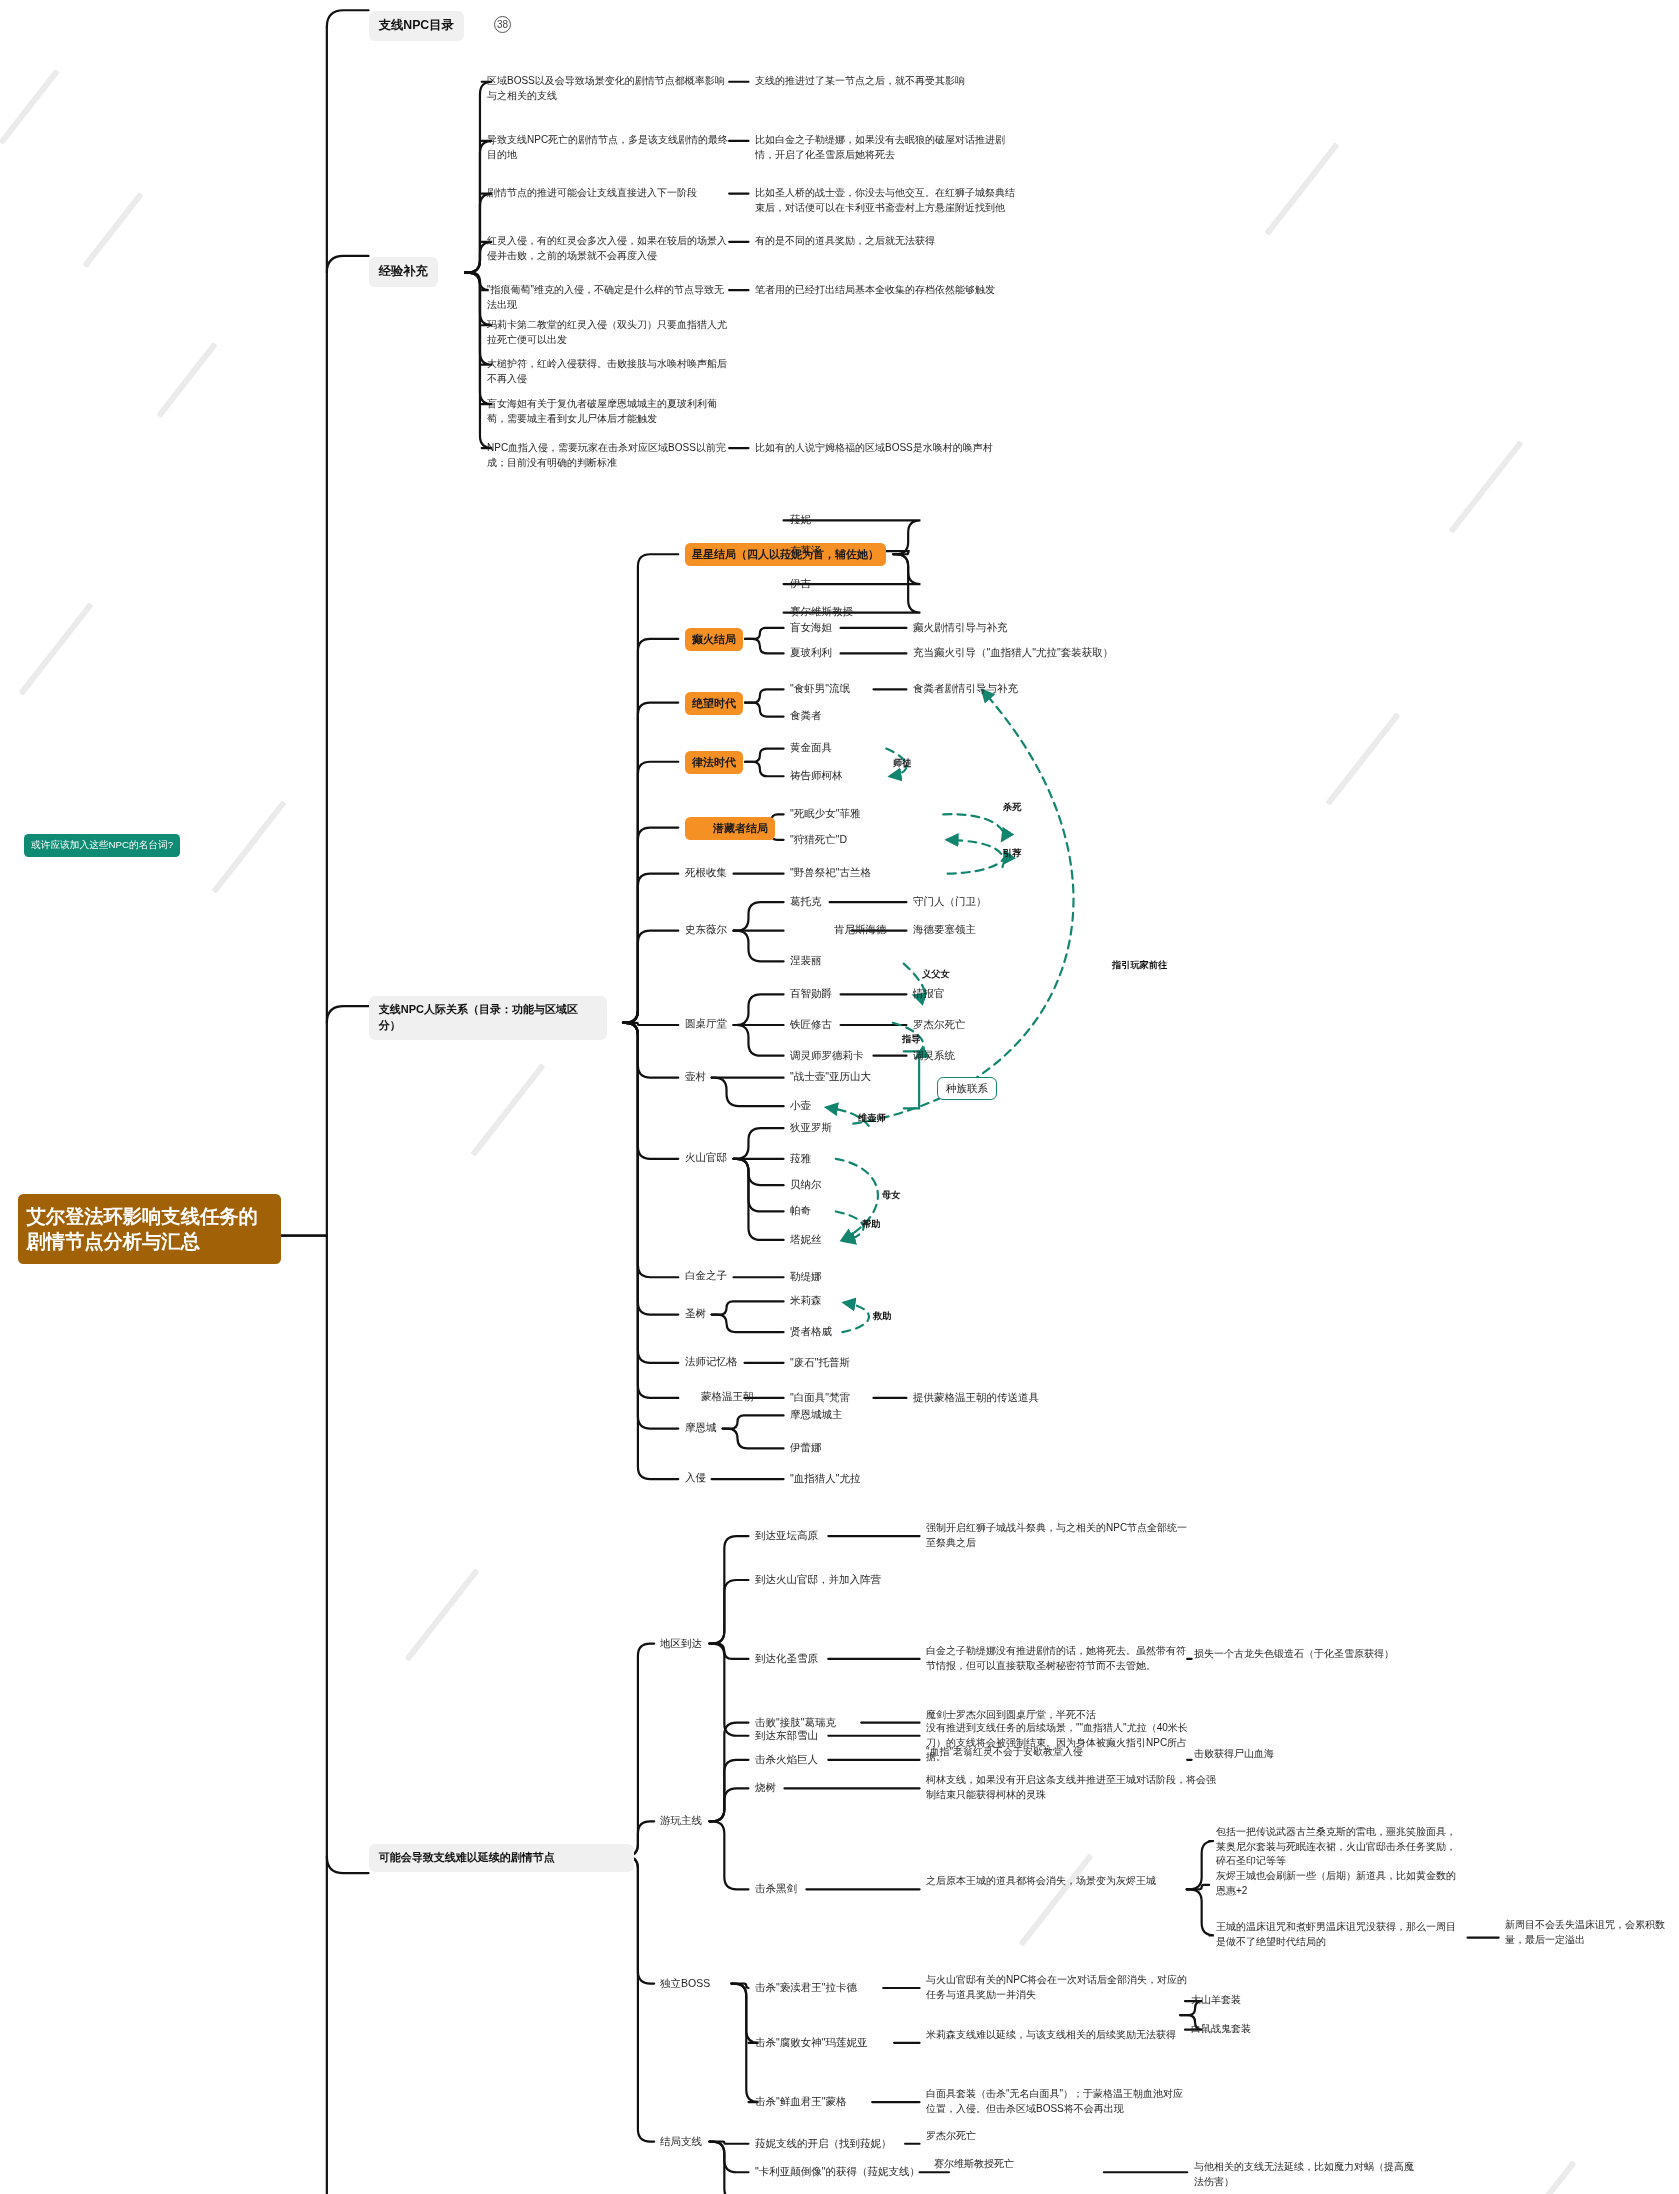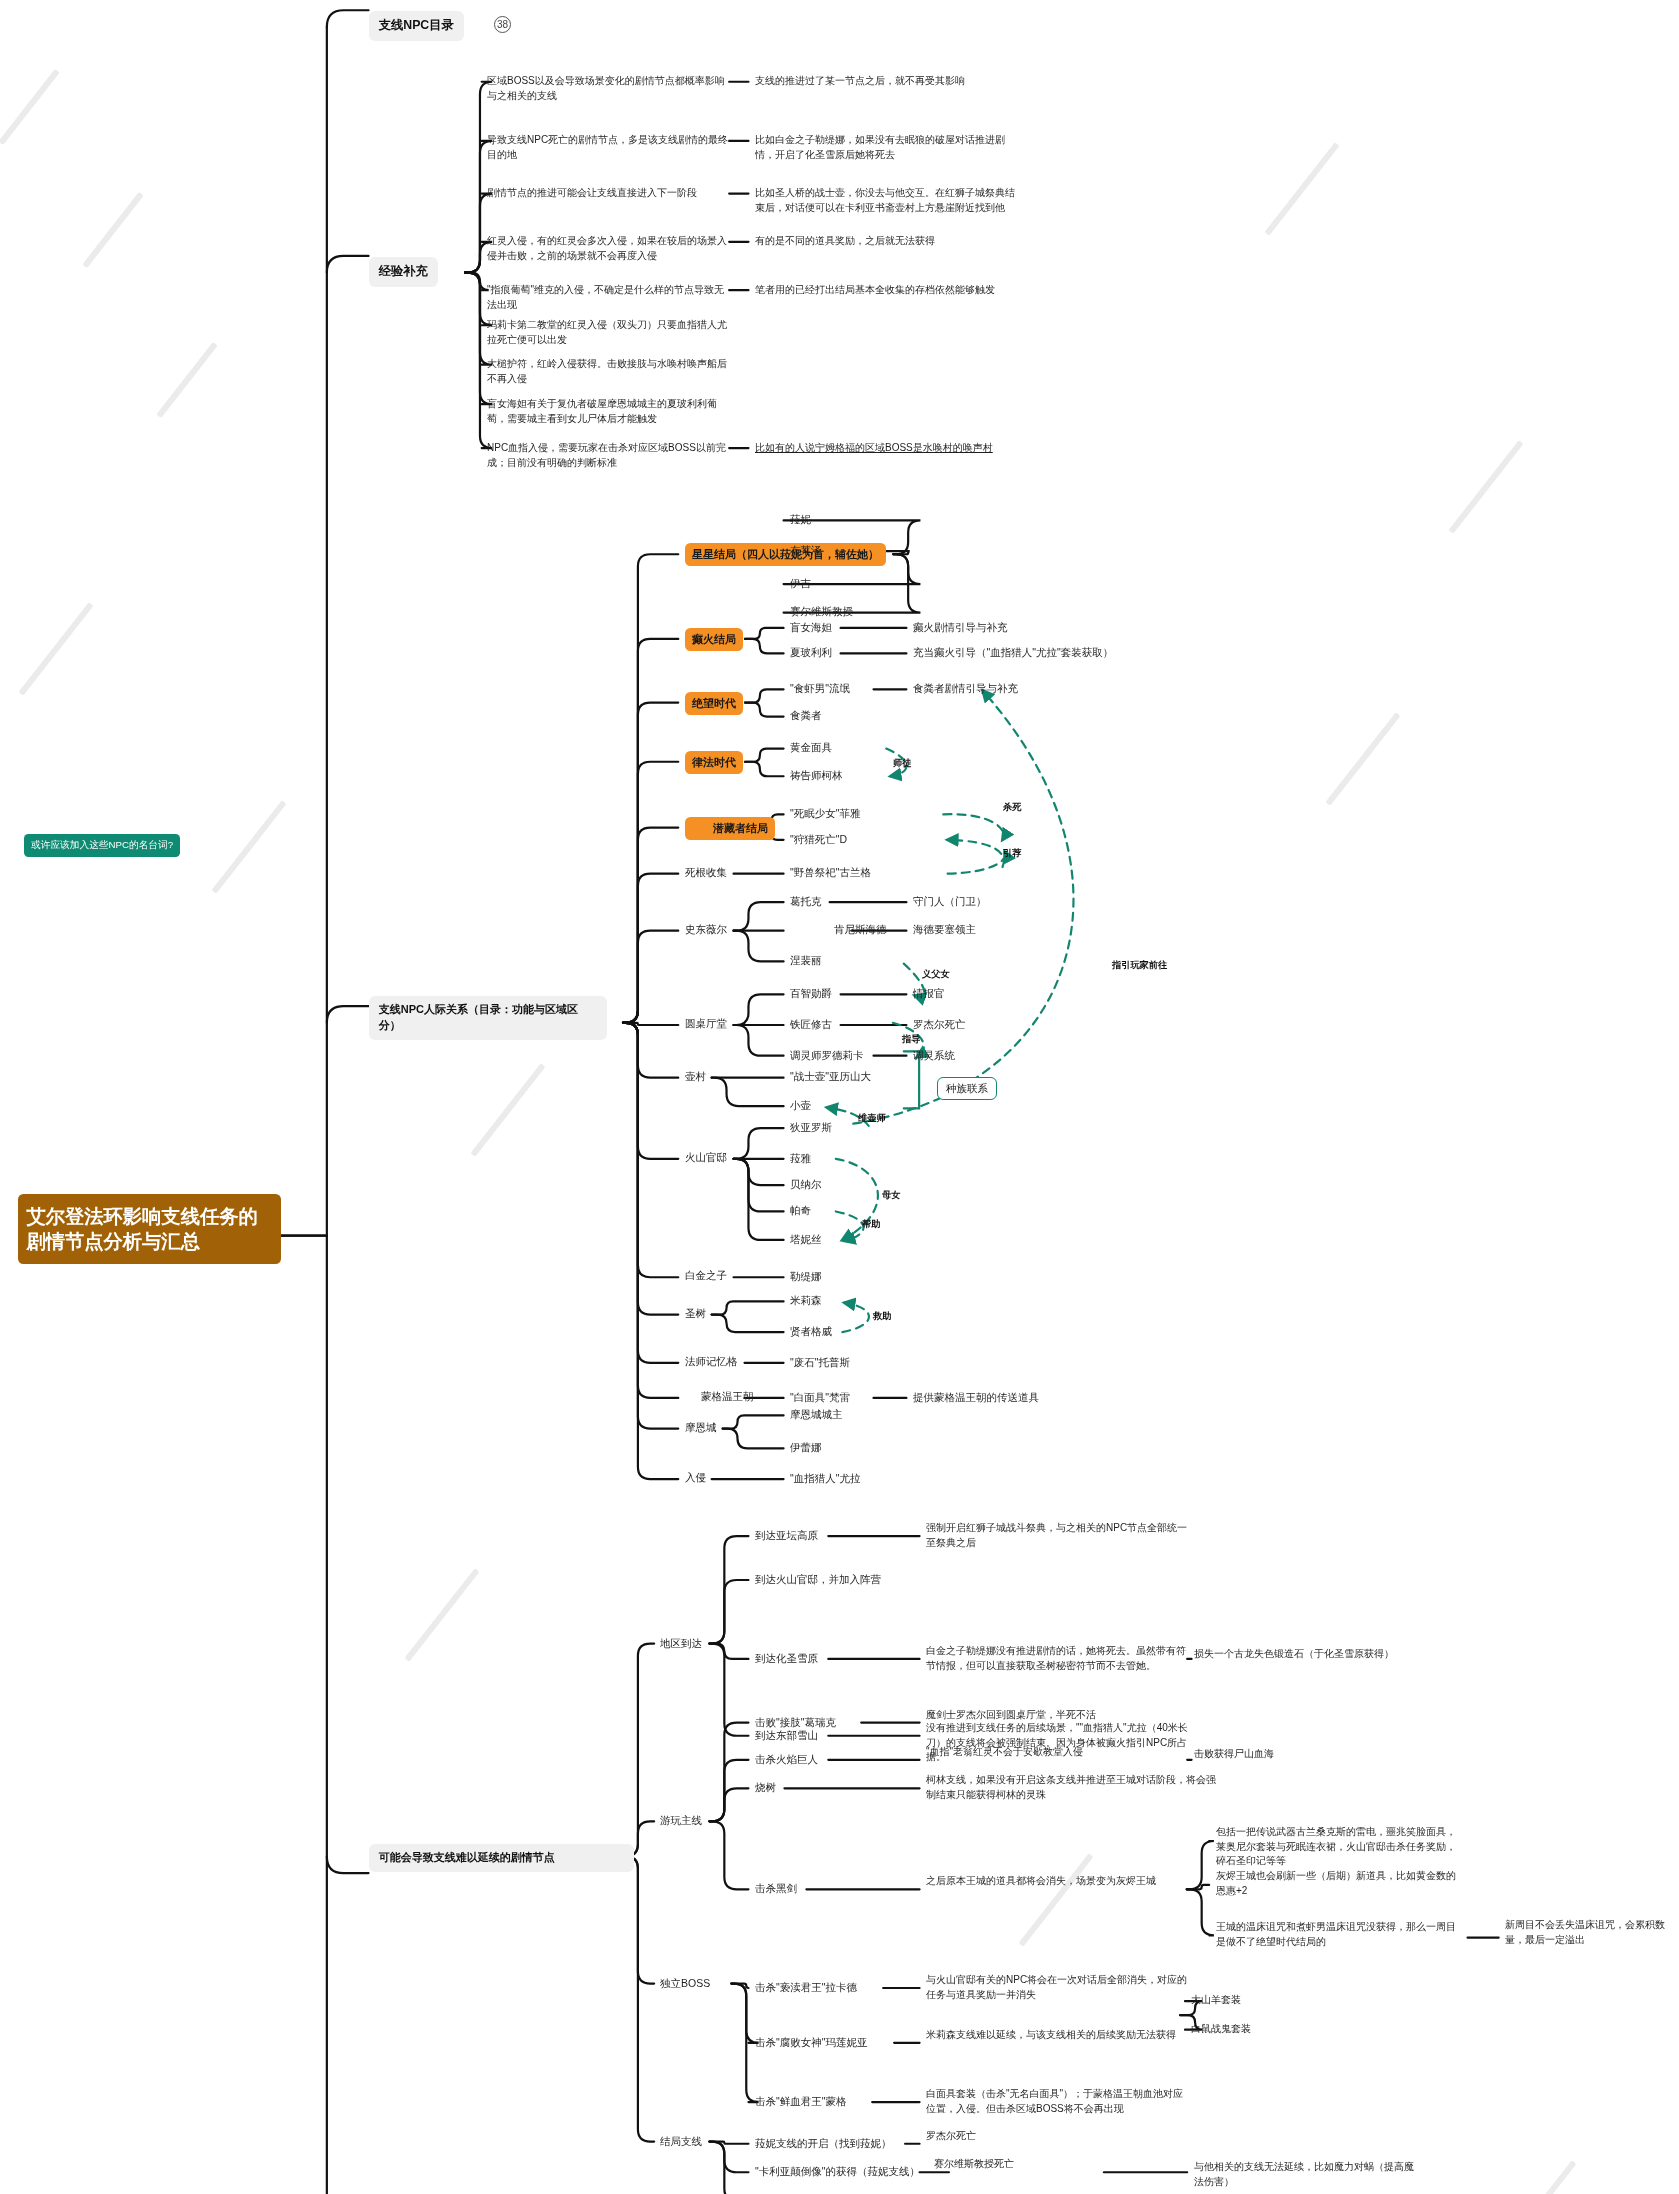--- a/index.html
+++ b/index.html
@@ -244,21 +244,21 @@
       <div class="node t" style="left: 487px; top: 186px; width: 246px;">剧情节点的推进可能会让支线直接进入下一阶段</div>
       <div class="node t" style="left: 755px; top: 186px; width: 263px;">比如圣人桥的战士壶，你没去与他交互。在红狮子城祭典结束后，对话便可以在卡利亚书斋壶村上方悬崖附近找到他</div>
       <div class="node t" style="left: 487px; top: 234px; width: 246px;">红灵入侵，有的红灵会多次入侵，如果在较后的场景入侵并击败，之前的场景就不会再度入侵</div>
       <div class="node t" style="left: 755px; top: 234px; width: 263px;">有的是不同的道具奖励，之后就无法获得</div>
       <div class="node t" style="left: 487px; top: 283px; width: 246px;">"指痕葡萄"维克的入侵，不确定是什么样的节点导致无法出现</div>
       <div class="node t" style="left: 755px; top: 283px; width: 263px;">笔者用的已经打出结局基本全收集的存档依然能够触发</div>
       <div class="node t" style="left: 487px; top: 318px; width: 246px;">玛莉卡第二教堂的红灵入侵（双头刀）只要血指猎人尤拉死亡便可以出发</div>
       <div class="node t" style="left: 487px; top: 357px; width: 246px;">大槌护符，红岭入侵获得。击败接肢与水唤村唤声船后不再入侵</div>
       <div class="node t" style="left: 487px; top: 397px; width: 246px;">盲女海妲有关于复仇者破屋摩恩城城主的夏玻利利葡萄，需要城主看到女儿尸体后才能触发</div>
       <div class="node t" style="left: 487px; top: 441px; width: 246px;">NPC血指入侵，需要玩家在击杀对应区域BOSS以前完成；目前没有明确的判断标准</div>
-      <div class="node t" style="left: 755px; top: 441px; width: 263px; text-decoration: underline;">比如有的人说宁姆格福的区域BOSS是水唤村的唤声村</div>
+      <div class="node t" style="left: 755px; top: 441px; width: 263px;">比如有的人说宁姆格福的区域BOSS是水唤村的唤声村</div>
     </div>
 
   <div id="rel-layer">
       <div class="node orange" style="left: 685px; top: 543px;">星星结局（四人以菈妮为首，辅佐她）</div>
       <div class="node t2" style="left: 790px; top: 512px;">菈妮</div>
       <div class="node t2" style="left: 790px; top: 543px;">布莱泽</div>
       <div class="node t2" style="left: 790px; top: 576px;">伊吉</div>
       <div class="node t2" style="left: 790px; top: 604px;">赛尔维斯教授</div>
       <div class="node orange" style="left: 685px; top: 628px;">癫火结局</div>
       <div class="node t2" style="left: 790px; top: 620px;">盲女海妲</div>

